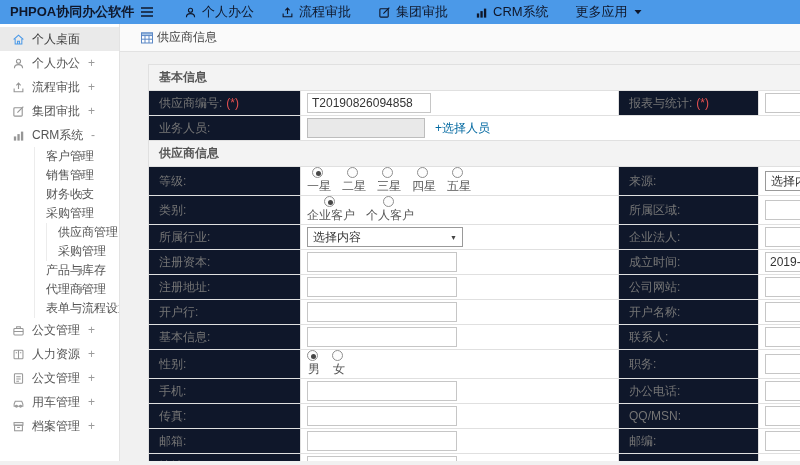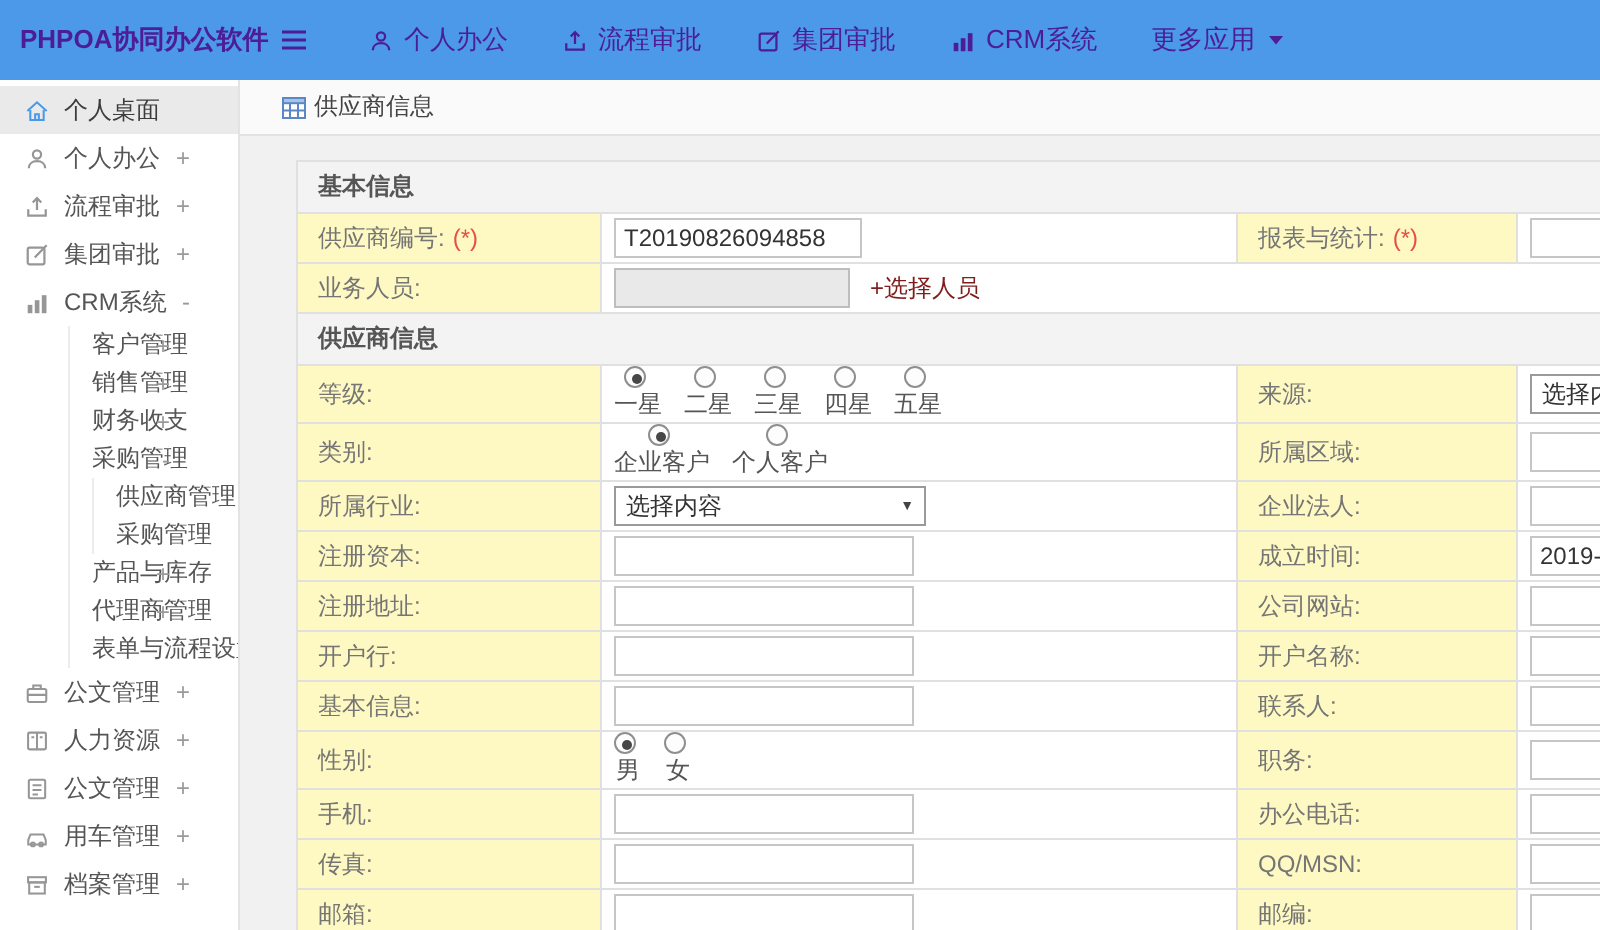--- a/index.html
+++ b/index.html
@@ -1,21 +1,21 @@
 <!DOCTYPE html>
 <html><head>
 <meta charset="utf-8">
 <style>
   html,body { margin:0; padding:0; background:#fff; }
   * { box-sizing:border-box; }
   body { font-family:"Liberation Sans","DejaVu Sans",sans-serif; }
   .app { width:800px; height:465px; overflow:hidden; position:relative; background:#f1f1f1; }
 
   
-  .topbar { height:40px; background:#4b99e8; display:flex; align-items:center; color:#4c1d95; }
+  .topbar { height:24px; background:#4b99e8; display:flex; align-items:center; color:#0f172a; }
   .logo { width:118px; padding-left:10px; font-size:13px; font-weight:bold; letter-spacing:0; white-space:nowrap; }
   .hamburger { margin-left:22px; display:inline-flex; cursor:pointer; }
   .topnav { display:flex; align-items:center; margin-left:30px; }
   .nav-item { display:flex; align-items:center; margin-right:27px; font-size:13px; cursor:pointer; white-space:nowrap; }
   .nav-item .icon { display:inline-flex; margin-right:5px; }
   .nav-item .caret { margin-left:6px; margin-right:0; }
   .icon svg { display:block; }
 
   
   .body { display:flex; height:437px; }
@@ -40,33 +40,33 @@
   .tabbar { height:28px; background:#fafafa; border-bottom:1px solid #e2e2e2; display:flex; align-items:center; padding-left:13px; }
   .tab { display:flex; align-items:center; font-size:12px; color:#444; margin-right:9px; padding:3px 8px; cursor:pointer; white-space:nowrap; }
   .tab .icon { display:inline-flex; margin-right:4px; }
   .tab.active { background:linear-gradient(#57a2ea,#2f80d5); border:1px solid #2b6fbe; border-radius:3px; color:#fff; padding:3px 9px; }
 
   
   .content { background:#f1f1f1; height:409px; padding:12px 0 0 28px; overflow:hidden; }
   table.form-table { width:910px; table-layout:fixed; border-collapse:collapse; background:#fff; font-size:12px; }
   .form-table td { border:1px solid #e0e0e0; height:25px; padding:0; overflow:hidden; white-space:nowrap; }
   td.section-cell { background:#f3f3f3; height:26px; padding-left:10px; color:#555; font-weight:bold; }
-  td.label-cell { background:#fef9c3; padding-left:10px; color:#757575; }
+  td.label-cell { background:#0f172a; padding-left:10px; color:#757575; }
   td.value-cell { background:#fff; padding-left:6px; }
   .req { color:#e34f4f; margin-left:4px; }
   input.tin { height:20px; width:150px; border:1px solid #c6c6c6; padding:0 4px; font-size:12px; color:#333; font-family:inherit; background:#fff; }
   input.tin.ro { background:#e9e9e9; border-color:#bdbdbd; width:118px; }
   .value-cell.right input.tin { width:200px; }
   .tsel { display:inline-flex; justify-content:space-between; align-items:center; width:156px; height:20px; border:1px solid #9a9a9a; background:#fff; padding:0 5px; color:#333; cursor:pointer; vertical-align:middle; }
   .value-cell.right .tsel { width:200px; }
   .sel-arrow { font-size:7px; color:#444; }
   .radio-wrap { display:inline-flex; align-items:center; margin-right:11px; cursor:pointer; color:#555;flex-direction:column; }
   .radio { width:11px; height:11px; min-width:11px; border:1px solid #8f8f8f; border-radius:50%; background:#fdfdfd; position:relative; display:inline-block; margin-right:3px; }
   .radio.sel::after { content:""; position:absolute; left:2.5px; top:2.5px; width:5px; height:5px; border-radius:50%; background:#474747; }
-  a.plink { color:#7f1d1d; text-decoration:none; margin-left:10px; font-size:12px; }
+  a.plink { color:#0369a1; text-decoration:none; margin-left:10px; font-size:12px; }
 </style>
 </head>
 <body>
 
 <div class="app">
   <header class="topbar">
     <div class="logo">PHPOA协同办公软件</div>
     <span class="hamburger icon">
         <svg width="14" height="12" viewBox="0 0 14 12" stroke="currentColor" stroke-width="1.6" fill="none">
           <path d="M1 2 H13 M1 6 H13 M1 10 H13"></path>

